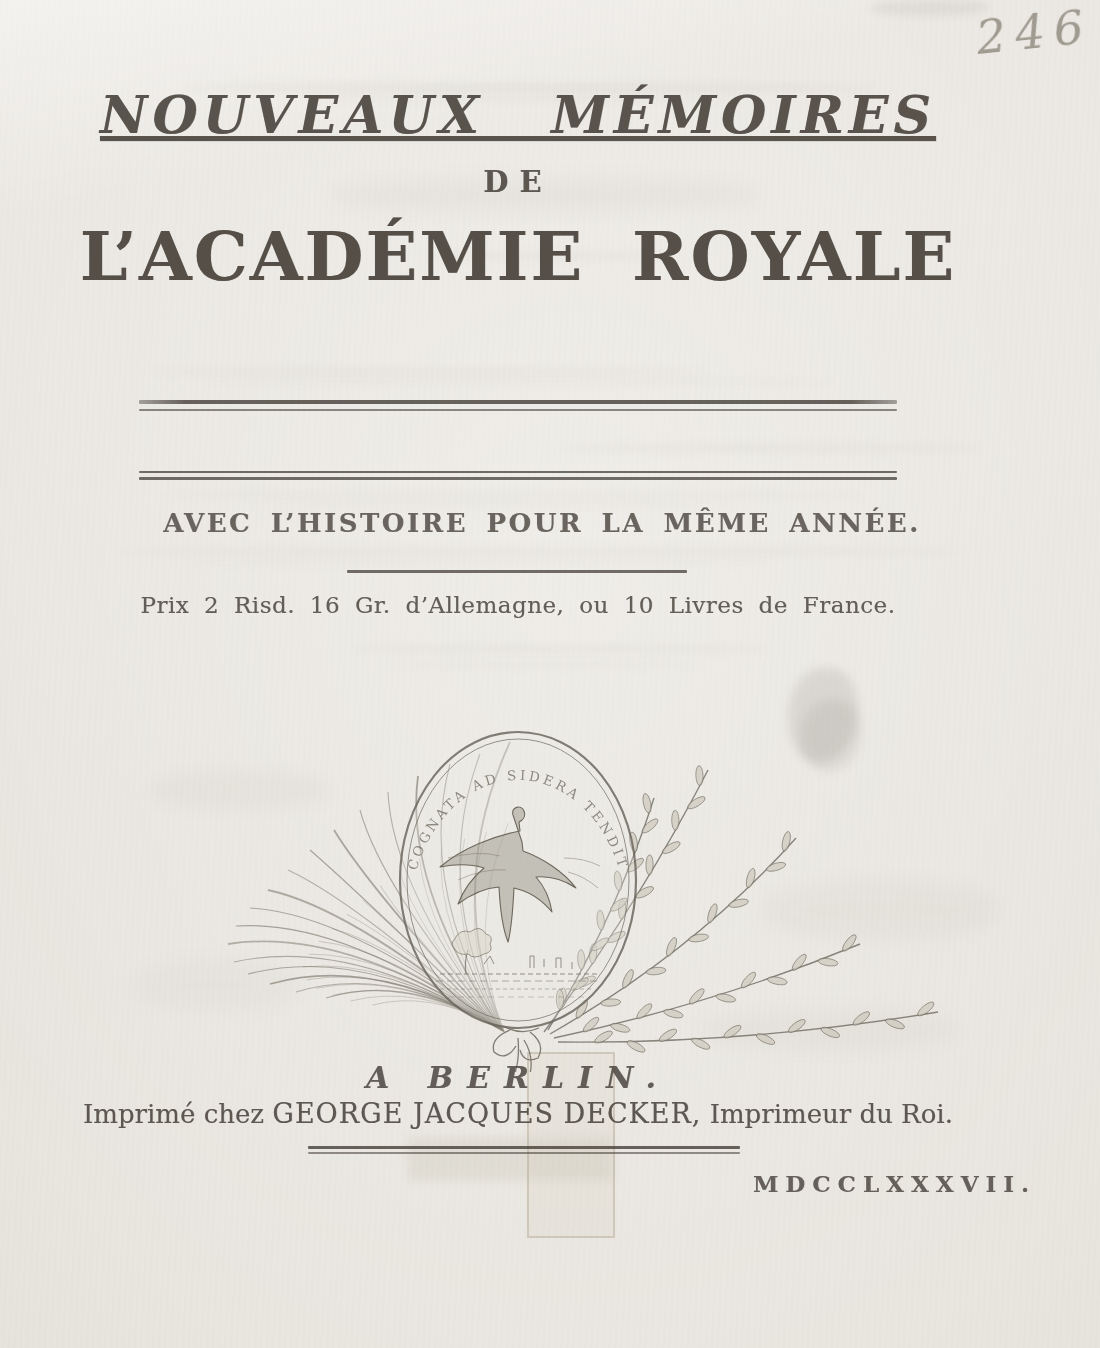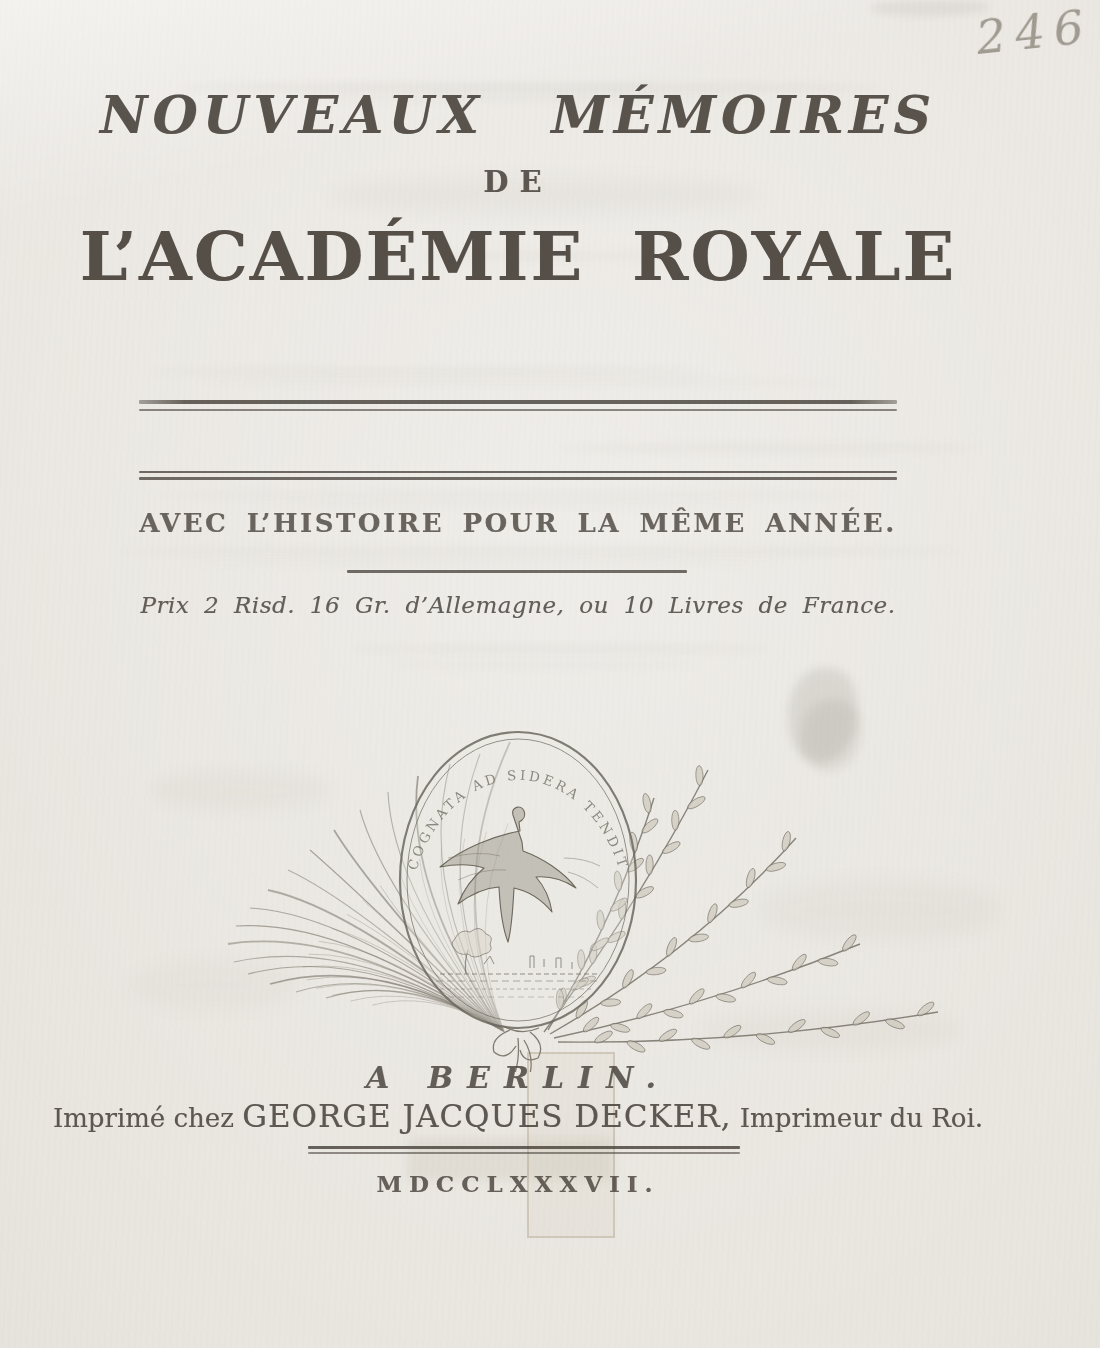--- a/index.html
+++ b/index.html
@@ -18,31 +18,31 @@
       radial-gradient(120% 115% at 52% 42%, rgba(255,255,255,.28), rgba(255,255,255,0) 55%, rgba(118,110,97,.10) 100%),
       repeating-linear-gradient(93deg, rgba(90,85,75,.012) 0 2px, rgba(255,255,255,0) 2px 6px),
       linear-gradient(#ebe8e3, #e8e5df 60%, #e9e6e0);
     background-color:var(--paper);
     color:var(--ink);
   }
   .content{position:absolute;left:0;top:0;width:1036px;height:100%;}
   .cline{position:absolute;width:100%;text-align:center;white-space:nowrap;color:var(--ink);}
   .print{text-shadow:.4px .4px 0 rgba(66,60,52,.32), -.2px 0 0 rgba(66,60,52,.18);}
 
-  .t-main{top:84px;font-size:52px;font-style:italic;font-weight:bold;letter-spacing:5px;word-spacing:44px;opacity:.88;}
+  .t-main{top:84px;font-size:52px;font-style:italic;font-weight:bold;letter-spacing:5px;word-spacing:44px;opacity:.88;text-decoration:underline;}
   .t-de{top:165px;font-size:29px;font-weight:bold;letter-spacing:11px;opacity:.85;}
   .t-acad{top:216px;font-size:68px;font-weight:bold;letter-spacing:2px;word-spacing:22px;opacity:.9;}
   .t-sub{top:319px;font-size:32px;font-weight:bold;letter-spacing:1.5px;word-spacing:8px;opacity:.82;}
   .t-year{top:416px;font-size:40px;font-style:italic;letter-spacing:13px;word-spacing:34px;opacity:.8;}
-  .t-hist{top:508px;font-size:26px;font-weight:bold;letter-spacing:2.5px;word-spacing:7px;opacity:.78;}
-  .t-price{top:592px;font-size:23px;font-style:italic;letter-spacing:.5px;word-spacing:7px;opacity:.82;}
+  .t-hist{top:508px;font-size:26px;font-weight:bold;letter-spacing:2.5px;word-spacing:7px;opacity:.78;margin-left:24px;}
+  .t-price{top:592px;font-size:23px;letter-spacing:.5px;word-spacing:7px;opacity:.82;}
   .t-berlin{top:1060px;font-size:30px;font-style:italic;font-weight:bold;letter-spacing:14px;opacity:.82;}
   .t-imprint{top:1098px;font-size:26px;opacity:.85;}
-  .t-imprint .big{font-size:31px;letter-spacing:1px;}
-  .t-year2{top:1170px;font-size:23px;font-weight:bold;letter-spacing:7px;opacity:.8;}
+  .t-imprint .big{font-size:27px;letter-spacing:1px;}
+  .t-year2{top:1170px;font-size:23px;font-weight:bold;letter-spacing:7px;opacity:.8;text-align:right;}
 
   .rule{position:absolute;}
   .rule .bar{margin:0 auto;background:var(--ink);border-radius:1px;}
   .rule1{top:400px;left:139px;width:758px;opacity:.8;}
   .rule1 .a{height:4px;background:linear-gradient(90deg,rgba(69,63,56,.55),var(--ink) 6%,var(--ink) 94%,rgba(69,63,56,.55));}
   .rule1 .b{height:2px;margin-top:5px;opacity:.75;}
   .rule2{top:471px;left:139px;width:758px;opacity:.75;}
   .rule2 .a{height:2px;}
   .rule2 .b{height:2.5px;margin-top:4px;}
   .rule3{top:570px;left:347px;width:340px;opacity:.75;}

